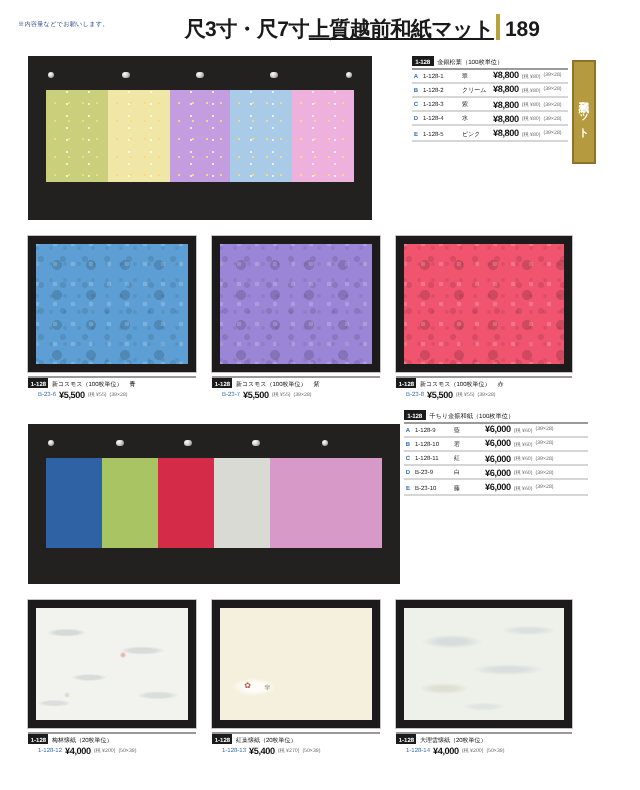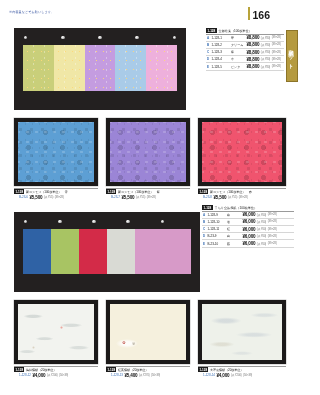--- a/index.html
+++ b/index.html
@@ -266,22 +266,25 @@
       radial-gradient(ellipse 20px 3.5px at 78% 20%, rgba(186,196,206,.35) 30%, transparent 70%),
       radial-gradient(ellipse 16px 3px at 50% 88%, rgba(190,198,206,.3) 30%, transparent 70%);
   }
 </style>
 </head>
 <body>
 
 <div class="page-header">
   <div class="header-note">※内容量などでお願いします。</div>
   <div class="header-title-wrap">
+    <div class="header-title">
+      <span>尺3寸・尺7寸</span><span class="underline">上質越前和紙マット</span>
+    </div>
     <div class="header-rule"></div>
-    <div class="header-pagenum">166</div>
+    <div class="header-pagenum">189</div>
   </div>
 </div>
 
 <div class="side-tab">
   <span>和紙マット</span>
 </div>
 
 <div class="panel-dark panel-1">
   <div class="dot-row">
     <div class="dot"></div>

